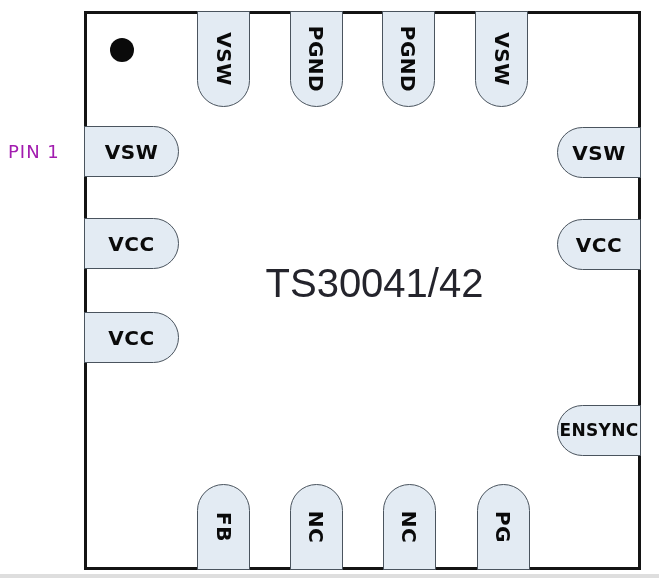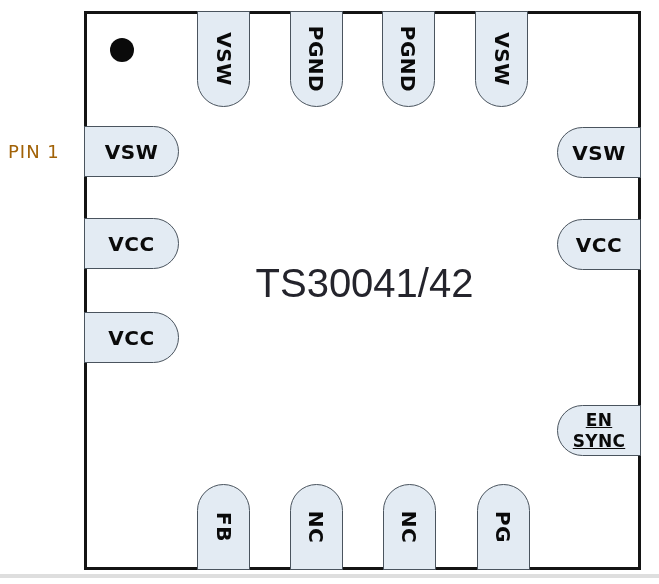--- a/index.html
+++ b/index.html
@@ -10,24 +10,24 @@
   .chip{
     position:absolute;left:84px;top:11px;width:557px;height:559px;
     box-sizing:border-box;border:3px solid #141414;background:#ffffff;
   }
   .pin1-dot{
     position:absolute;left:110px;top:38px;width:24px;height:24px;
     border-radius:50%;background:#0a0a0a;
   }
   .pin1-label{
     position:absolute;left:8px;top:141px;font-size:18px;letter-spacing:1px;
-    color:#a16207;font-family:"DejaVu Sans",sans-serif;
+    color:#a21caf;font-family:"DejaVu Sans",sans-serif;
   }
   .chip-title{
-    position:absolute;left:86px;top:260px;width:557px;height:46px;
+    position:absolute;left:96px;top:260px;width:557px;height:46px;
     line-height:46px;text-align:center;font-size:40px;color:#24242c;
     font-family:"Liberation Sans",sans-serif;
   }
   .pin{
     position:absolute;box-sizing:border-box;background:#e3ebf3;
     border:1.5px solid #4a545e;display:flex;align-items:center;
     justify-content:center;color:#0a0a0a;font-weight:bold;font-size:20px;
     letter-spacing:0.5px;
   }
   
@@ -36,21 +36,21 @@
   
   .pr{left:557px;width:84px;height:51px;border-radius:26px 0 0 26px;}
   .pr1{top:127px}.pr2{top:219px}.pr3{top:313px}.pr4{top:405px}
   
   .pt{top:11px;width:53px;height:96px;border-radius:0 0 27px 27px;}
   .pt1{left:197px}.pt2{left:290px}.pt3{left:382px}.pt4{left:475px}
   
   .pb{top:484px;width:53px;height:86px;border-radius:27px 27px 0 0;}
   .pb1{left:197px}.pb2{left:290px}.pb3{left:383px}.pb4{left:477px}
   .vlbl{transform:rotate(90deg);white-space:nowrap;}
-  .two-line{flex-direction:column;font-size:17px;line-height:1.18;letter-spacing:0.3px;text-decoration:underline;}
+  .two-line{flex-direction:row;font-size:17px;line-height:1.18;letter-spacing:0.3px;}
   .under-rule{
     position:absolute;left:0;top:574px;width:659px;height:4px;background:#dedede;
   }
 </style>
 </head>
 <body>
 
 <div class="stage">
 
   <div class="pin1-label">PIN 1</div>

